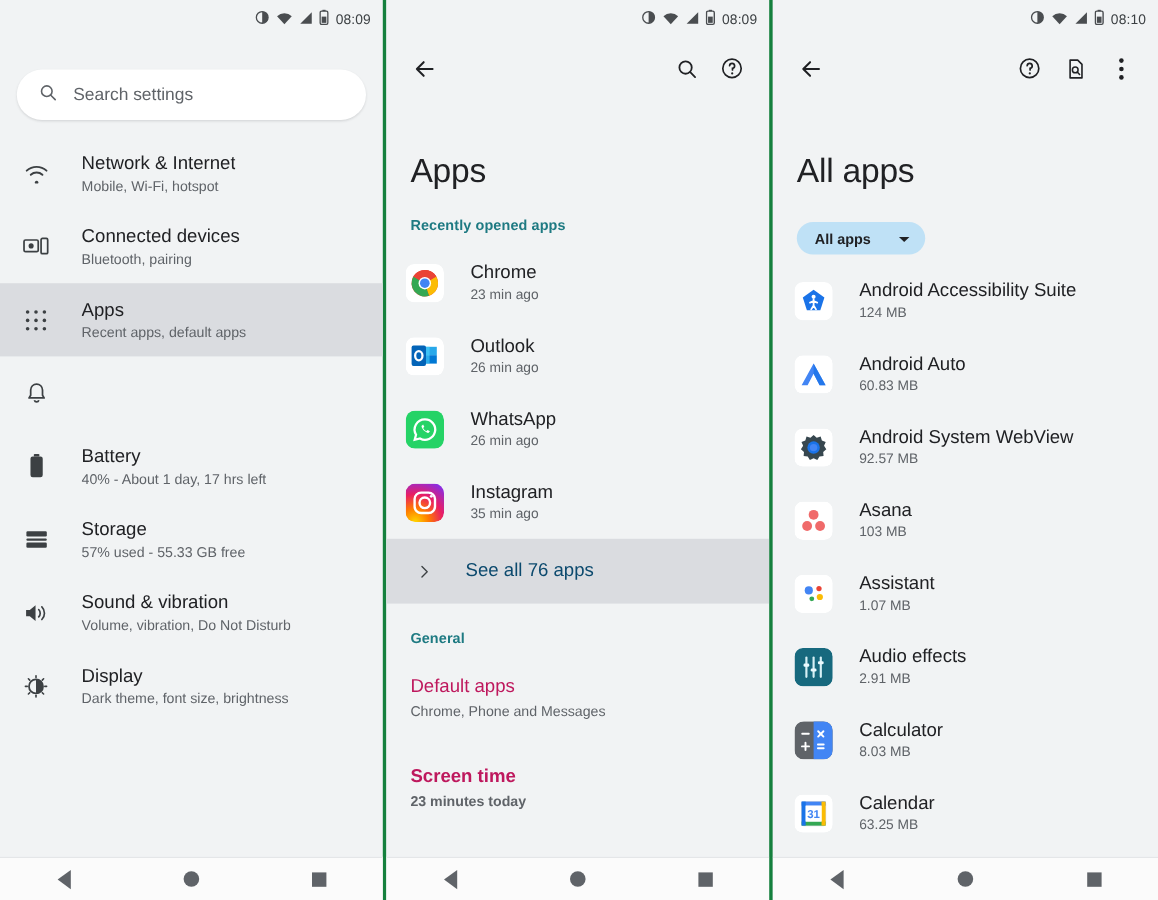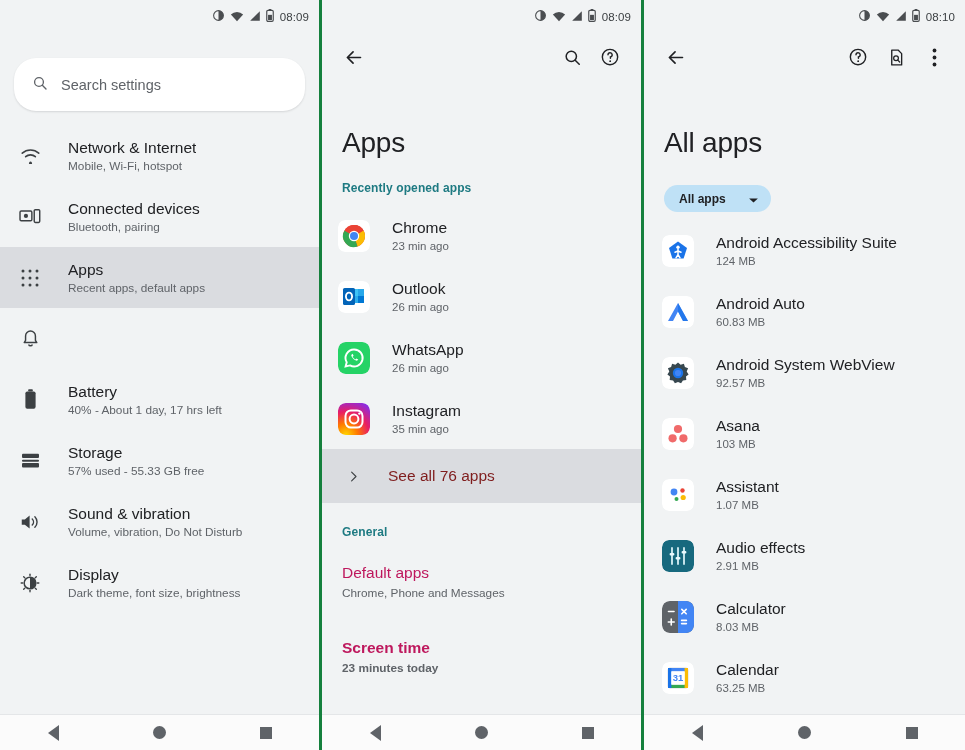--- a/index.html
+++ b/index.html
@@ -48,21 +48,21 @@
   .page-title {
     font-size: 28px; font-weight: 400; color: #202124;
     padding: 0 20px; letter-spacing: -.2px;
   }
   .title-1 { margin-top: 42px; }
   .title-2 { margin-top: 47px; }
   .title-3 { margin-top: 47px; }
 
   
   .searchbox {
-    margin: 24px 14px 0 14px; height: 53px;
+    margin: 24px 14px 0 14px; height: 42px;
     background: #ffffff; border-radius: 22px;
     display: flex; align-items: center; gap: 13px;
     padding: 0 18px; cursor: text;
     box-shadow: 0 1px 2px rgba(60,64,67,.16);
   }
   .search-ph { font-size: 14.5px; color: #5f6368; }
 
   
   .srow {
     display: flex; align-items: center; gap: 4px;
@@ -116,21 +116,21 @@
   
   .seeall {
     display: flex; align-items: center; height: 54px;
     background: #dadce0; padding: 0 16px; cursor: pointer;
   }
   .seeall-ic {
     width: 30px; min-width: 30px; display: flex;
     align-items: center; justify-content: center; color: #3c4043;
   }
   .seeall-lbl {
-    margin-left: 20px; font-size: 15.5px; color: #7f1d1d;
+    margin-left: 20px; font-size: 15.5px; color: #0c4a6e;
   }
 
   
   .grow { padding: 9px 20px 11px 20px; cursor: pointer; }
   .grow-title { font-size: 15.5px; color: #be185d; line-height: 22px; }
   .grow-sub { font-size: 11.8px; color: #5f6368; line-height: 16px; margin-top: 1px; }
   .grow.spaced { margin-top: 16px; font-weight: bold; }
 
   
   .chip-wrap { padding: 0 20px; margin-top: 26px; }

